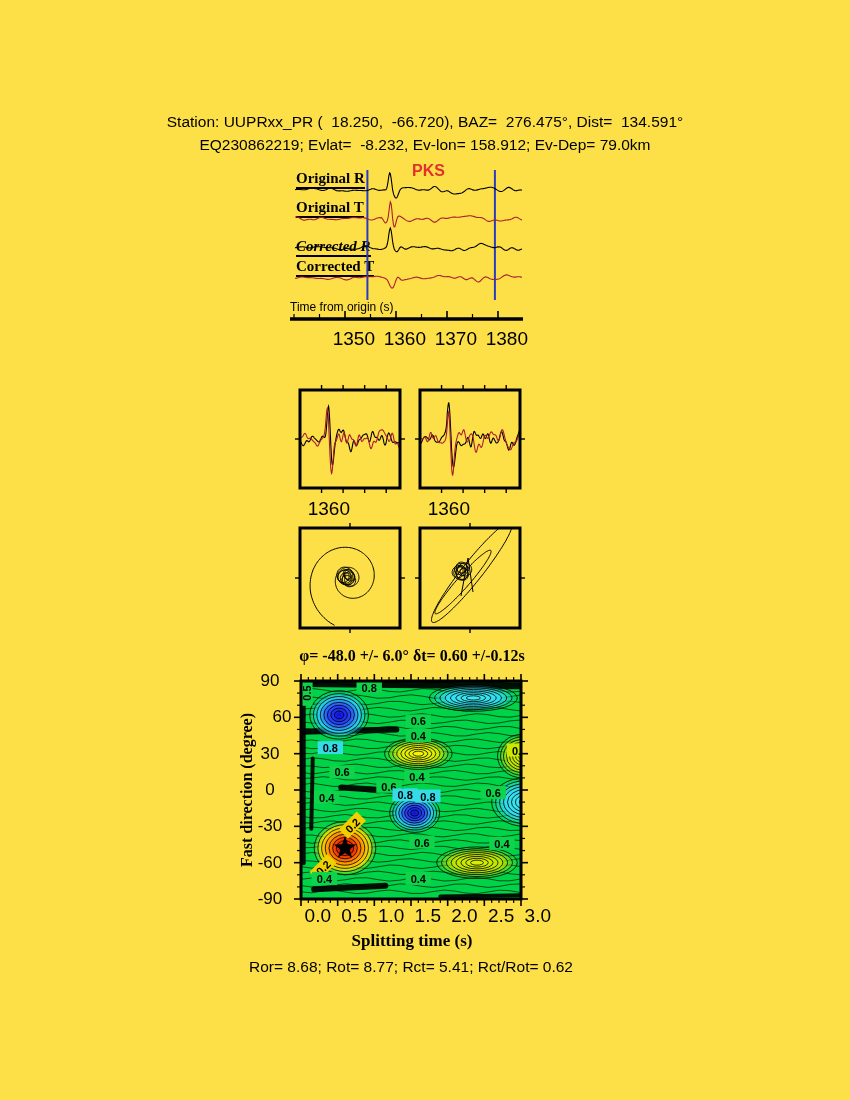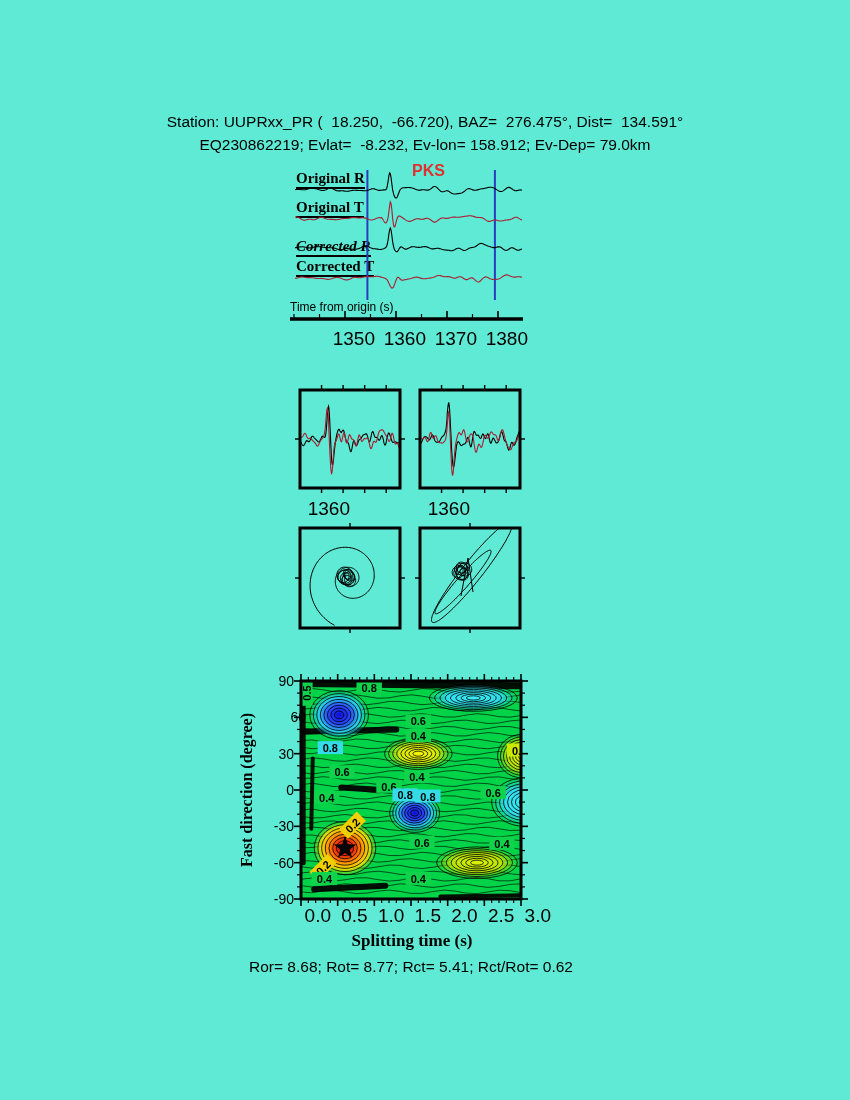--- a/index.html
+++ b/index.html
@@ -1,26 +1,26 @@
 <!DOCTYPE html>
 <html><head>
 <meta charset="utf-8">
 <style>
   html,body{margin:0;padding:0;background:#fff;}
-  .page{position:relative;width:850px;height:1100px;background:#5eead4;
+  .page{position:relative;width:850px;height:1100px;background:#fde047;
         font-family:"Liberation Sans",sans-serif;color:#000;overflow:hidden;}
   .abs{position:absolute;}
   .pre{white-space:pre;}
   .hdr{left:0;top:110px;width:850px;text-align:center;font-size:15.5px;line-height:23px;}
   .pks{left:412px;top:162px;font-size:16px;font-weight:bold;}
   .trace-label{position:absolute;font:bold 15px "Liberation Serif",serif;line-height:15px;
                border-bottom:2px solid #000;padding-bottom:1px;background:transparent;text-align:right;}
   .axis-title{left:290px;top:300px;width:250px;text-align:left;font-size:12px;}
   .ttick,.ztick,.xtick{position:absolute;width:60px;text-align:right;font-size:19px;}
-  .ytick{position:absolute;left:246px;width:48px;text-align:right;font-size:14px;line-height:20px;}
+  .ytick{position:absolute;left:246px;width:48px;text-align:center;font-size:17px;line-height:20px;}
   .ctitle{left:283px;top:647px;width:258px;text-align:center;font:bold 16px "Liberation Serif",serif;}
   .ylab{left:247px;top:790px;transform:translate(-50%,-50%) rotate(-90deg);
         font:bold 16px "Liberation Serif",serif;white-space:nowrap;}
   .xlab{left:302px;top:931px;width:220px;text-align:center;font:bold 17px "Liberation Serif",serif;}
   .footer{left:0;top:958px;width:822px;text-align:center;font-size:15.5px;}
   svg{position:absolute;display:block;}
 </style>
 </head>
 <body>
 
@@ -125,20 +125,21 @@
       <line x1="105" y1="56" x2="110" y2="56" stroke="#000" stroke-width="1.4"></line>
       <g clip-path="url(#pc1)">
         <path d="M96.8 -0.1 L96.4 -0.4 L95.9 -0.5 L95.4 -0.5 L94.7 -0.4 L94.0 -0.3 L93.3 0.0 L92.4 0.4 L91.5 0.9 L90.5 1.5 L89.4 2.1 L88.3 2.9 L87.1 3.8 L85.9 4.7 L84.6 5.8 L83.2 6.9 L81.8 8.2 L80.3 9.5 L78.8 10.9 L77.3 12.3 L75.7 13.9 L74.0 15.5 L72.4 17.2 L70.7 18.9 L69.0 20.8 L67.2 22.6 L65.4 24.6 L63.6 26.6 L61.8 28.6 L60.0 30.7 L58.2 32.8 L56.4 34.9 L54.6 37.1 L52.8 39.3 L51.0 41.5 L49.2 43.8 L47.4 46.0 L45.6 48.3 L43.9 50.6 L42.2 52.8 L40.5 55.1 L38.9 57.3 L37.3 59.6 L35.7 61.8 L34.2 64.0 L32.7 66.1 L31.3 68.3 L29.9 70.4 L28.5 72.4 L27.3 74.4 L26.1 76.4 L24.9 78.3 L23.8 80.1 L22.8 81.9 L21.9 83.7 L21.0 85.3 L20.2 86.9 L19.5 88.4 L18.8 89.8 L18.3 91.2 L17.8 92.5 L17.3 93.7 L17.0 94.8 L16.7 95.8 L16.6 96.7 L16.5 97.5 L16.5 98.2 L16.5 98.8 L16.7 99.4 L16.9 99.8 L17.2 100.1 L17.6 100.4 L18.1 100.5 L18.6 100.5 L19.3 100.4 L20.0 100.3 L20.7 100.0 L21.6 99.6 L22.5 99.1 L23.5 98.5 L24.6 97.9 L25.7 97.1 L26.9 96.2 L28.1 95.3 L29.4 94.2 L30.8 93.1 L32.2 91.8 L33.7 90.5 L35.2 89.1 L36.7 87.7 L38.3 86.1 L39.9 84.5 L41.6 82.8 L43.3 81.1 L45.0 79.2 L46.8 77.4 L48.6 75.4 L50.3 73.4 L52.2 71.4 L54.0 69.3 L55.8 67.2 L57.6 65.1 L59.4 62.9 L61.2 60.7 L63.0 58.5 L64.8 56.2 L66.6 54.0 L68.4 51.7 L70.1 49.4 L71.8 47.2 L73.5 44.9 L75.1 42.7 L76.7 40.4 L78.3 38.2 L79.8 36.0 L81.3 33.9 L82.7 31.7 L84.1 29.6 L85.4 27.6 L86.7 25.6 L87.9 23.6 L89.1 21.7 L90.2 19.9 L91.2 18.1 L92.1 16.3 L93.0 14.7 L93.8 13.1 L94.5 11.6 L95.2 10.2 L95.7 8.8 L96.2 7.5 L96.7 6.3 L97.0 5.3 L97.3 4.2 L97.4 3.3 L97.5 2.5 L97.5 1.8 L97.5 1.2 L97.3 0.6 L97.1 0.2 L96.8 -0.1" fill="none" stroke="#000" stroke-width="1"></path>
         <path d="M75.7 28.4 L75.5 28.3 L75.2 28.2 L74.9 28.2 L74.5 28.2 L74.0 28.4 L73.5 28.5 L73.0 28.8 L72.4 29.1 L71.7 29.4 L71.0 29.9 L70.3 30.3 L69.5 30.9 L68.7 31.5 L67.8 32.1 L66.9 32.9 L65.9 33.6 L64.9 34.5 L63.9 35.3 L62.8 36.3 L61.8 37.2 L60.6 38.2 L59.5 39.3 L58.3 40.4 L57.2 41.6 L56.0 42.7 L54.8 44.0 L53.5 45.2 L52.3 46.5 L51.0 47.8 L49.8 49.1 L48.5 50.5 L47.3 51.8 L46.0 53.2 L44.7 54.6 L43.5 56.0 L42.3 57.5 L41.0 58.9 L39.8 60.3 L38.6 61.7 L37.4 63.2 L36.3 64.6 L35.1 66.0 L34.0 67.4 L33.0 68.8 L31.9 70.1 L30.9 71.5 L29.9 72.8 L29.0 74.1 L28.1 75.3 L27.2 76.6 L26.4 77.8 L25.6 78.9 L24.9 80.1 L24.2 81.2 L23.5 82.2 L22.9 83.2 L22.4 84.2 L21.9 85.1 L21.5 85.9 L21.1 86.7 L20.7 87.5 L20.5 88.1 L20.2 88.8 L20.1 89.4 L20.0 89.9 L19.9 90.3 L19.9 90.7 L20.0 91.1 L20.1 91.3 L20.3 91.6 L20.5 91.7 L20.8 91.8 L21.1 91.8 L21.5 91.8 L22.0 91.6 L22.5 91.5 L23.0 91.2 L23.6 90.9 L24.3 90.6 L25.0 90.1 L25.7 89.7 L26.5 89.1 L27.3 88.5 L28.2 87.9 L29.1 87.1 L30.1 86.4 L31.1 85.5 L32.1 84.7 L33.2 83.7 L34.2 82.8 L35.4 81.8 L36.5 80.7 L37.6 79.6 L38.8 78.4 L40.0 77.3 L41.2 76.0 L42.5 74.8 L43.7 73.5 L45.0 72.2 L46.2 70.9 L47.5 69.5 L48.7 68.2 L50.0 66.8 L51.3 65.4 L52.5 64.0 L53.7 62.5 L55.0 61.1 L56.2 59.7 L57.4 58.3 L58.6 56.8 L59.7 55.4 L60.8 54.0 L62.0 52.6 L63.0 51.2 L64.1 49.9 L65.1 48.5 L66.1 47.2 L67.0 45.9 L67.9 44.7 L68.8 43.4 L69.6 42.2 L70.4 41.1 L71.1 39.9 L71.8 38.8 L72.5 37.8 L73.1 36.8 L73.6 35.9 L74.1 34.9 L74.5 34.1 L74.9 33.3 L75.3 32.5 L75.5 31.9 L75.8 31.2 L75.9 30.6 L76.0 30.1 L76.1 29.7 L76.1 29.3 L76.0 28.9 L75.9 28.7 L75.7 28.4" fill="none" stroke="#000" stroke-width="1"></path>
         <path d="M46 74 L53 36 L58 70" fill="none" stroke="#000" stroke-width="1"></path>
         <path d="M52.5 50.5 L53.1 51.8 L53.3 53.3 L53.0 54.8 L52.3 56.2 L51.2 57.3 L49.7 58.0 L48.0 58.2 L46.2 57.9 L44.5 57.0 L43.0 55.6 L41.9 53.9 L41.3 52.0 L41.2 50.0 L41.5 48.1 L42.2 46.5 L43.1 45.2 L44.2 44.3 L45.4 43.8 L46.4 43.7 L47.3 43.8 L48.0 44.1 L48.5 44.6 L48.8 45.1 L49.0 45.6 L49.2 46.2 L49.3 46.8 L49.4 47.4 L49.4 48.2 L49.4 49.1 L49.3 50.1 L49.0 51.3 L48.4 52.5 L47.6 53.7 L46.4 54.7 L45.0 55.5 L43.4 55.9 L41.7 55.9 L40.1 55.3 L38.7 54.3 L37.7 52.9 L37.2 51.2 L37.2 49.4 L37.8 47.6 L38.9 46.0 L40.3 44.7 L42.1 43.8 L44.0 43.4 L45.8 43.5 L47.5 43.9 L48.9 44.7 L49.9 45.6 L50.6 46.5 L51.0 47.5 L51.1 48.3 L51.0 48.9 L50.8 49.4 L50.5 49.8 L50.2 50.0 L49.9 50.2 L49.5 50.4 L49.1 50.6 L48.6 50.8 L47.9 51.0 L47.0 51.0 L46.0 50.9 L44.9 50.6 L43.7 49.9 L42.7 49.0 L41.9 47.7 L41.4 46.3 L41.3 44.7 L41.7 43.1 L42.5 41.8 L43.8 40.7 L45.4 40.1 L47.1 40.1 L48.8 40.6 L50.4 41.5 L51.6 43.0 L52.4 44.7 L52.8 46.5 L52.7 48.4 L52.2 50.1 L51.3 51.5 L50.3 52.6 L49.1 53.3 L48.0 53.7 L47.0 53.8 L46.1 53.6 L45.4 53.4 L44.8 53.0 L44.4 52.6 L44.0 52.2 L43.6 51.7 L43.3 51.1 L42.9 50.4 L42.7 49.5 L42.5 48.4 L42.6 47.2 L43.0 45.8 L43.7 44.4 L44.7 43.1 L46.1 42.0 L47.8 41.3 L49.7 40.9 L51.6 41.1 L53.4 41.9 L54.9 43.0 L56.0 44.6 L56.6 46.4 L56.7 48.3 L56.2 50.1 L55.2 51.7 L53.9 52.9 L52.3 53.7 L50.7 54.0 L49.1 54.0 L47.8 53.6 L46.7 52.9 L45.9 52.2 L45.3 51.4 L45.0 50.7 L44.9 50.1 L44.9 49.5 L45.0 49.1 L45.0 48.8 L45.1 48.5 L45.2 48.1 L45.4 47.7 L45.7 47.3 L46.2 46.9 L46.9 46.5 L47.8 46.3 L48.9 46.4 L50.0 46.7 L51.1 47.4 L52.1 48.5 L52.7 49.9 L53.0 51.4 L52.8 53.1 L52.2 54.6 L51.0 56.0 L49.5 56.9 L47.8 57.4 L46.0 57.3 L44.2 56.7 L42.7 55.7 L41.6 54.3 L40.9 52.6 L40.6 50.9 L40.8 49.3 L41.4 47.8 L42.2 46.6 L43.2 45.7 L44.3 45.2 L45.3 44.9 L46.3 44.8 L47.2 44.9 L47.9 45.1 L48.6 45.3 L49.3 45.6 L50.0 45.9 L50.7 46.4 L51.4 47.0 L52.1 47.8 L52.6 48.9 L53.0 50.1 L53.1 51.6 L52.8 53.1 L52.1 54.6 L51.0 56.0 L49.5 57.1 L47.7 57.8 L45.7 58.0 L43.7 57.6 L41.9 56.7 L40.4 55.4 L39.4 53.7 L38.8 51.8 L38.8 49.9 L39.3 48.2 L40.2 46.7 L41.3 45.5 L42.6 44.8 L44.0 44.5 L45.2 44.6 L46.2 44.9 L47.0 45.4 L47.5 46.0 L47.8 46.6 L48.0 47.1 L48.0 47.6 L48.0 48.0 L48.0 48.4 L48.0 48.8 L48.0 49.3 L47.9 49.8 L47.7 50.5 L47.2 51.1 L46.6 51.7 L45.7 52.2 L44.6 52.5 L43.4 52.5 L42.2 52.1 L41.1 51.3 L40.2 50.1 L39.6 48.7 L39.5 47.0 L40.0 45.4 L40.9 43.8 L42.3 42.6 L44.0 41.7 L45.9 41.4 L47.9 41.5 L49.7 42.2 L51.2 43.2 L52.4 44.6 L53.1 46.1 L53.4 47.6 L53.3 49.1" fill="none" stroke="#000" stroke-width="0.9"></path>
       </g>
       <rect x="5" y="6" width="100" height="100" fill="none" stroke="#000" stroke-width="3"></rect>
     </svg>
 
+  <div class="abs ctitle pre">φ= -48.0 +/- 6.0° δt= 0.60 +/-0.12s</div>
   <div class="abs ylab">Fast direction (degree)</div>
   <svg id="contour-svg" style="left:284px;top:664px;" width="254" height="252" viewBox="0 0 254 252">
       <defs>
         <clipPath id="cclip">
           <rect x="17" y="17" width="220" height="218"></rect>
         </clipPath>
         <radialGradient id="g-blue">
           <stop offset="0%" stop-color="#0d0dd6" stop-opacity="1"></stop>
           <stop offset="40%" stop-color="#2b4bff" stop-opacity="1"></stop>
           <stop offset="70%" stop-color="#27d0e8" stop-opacity="1"></stop>

